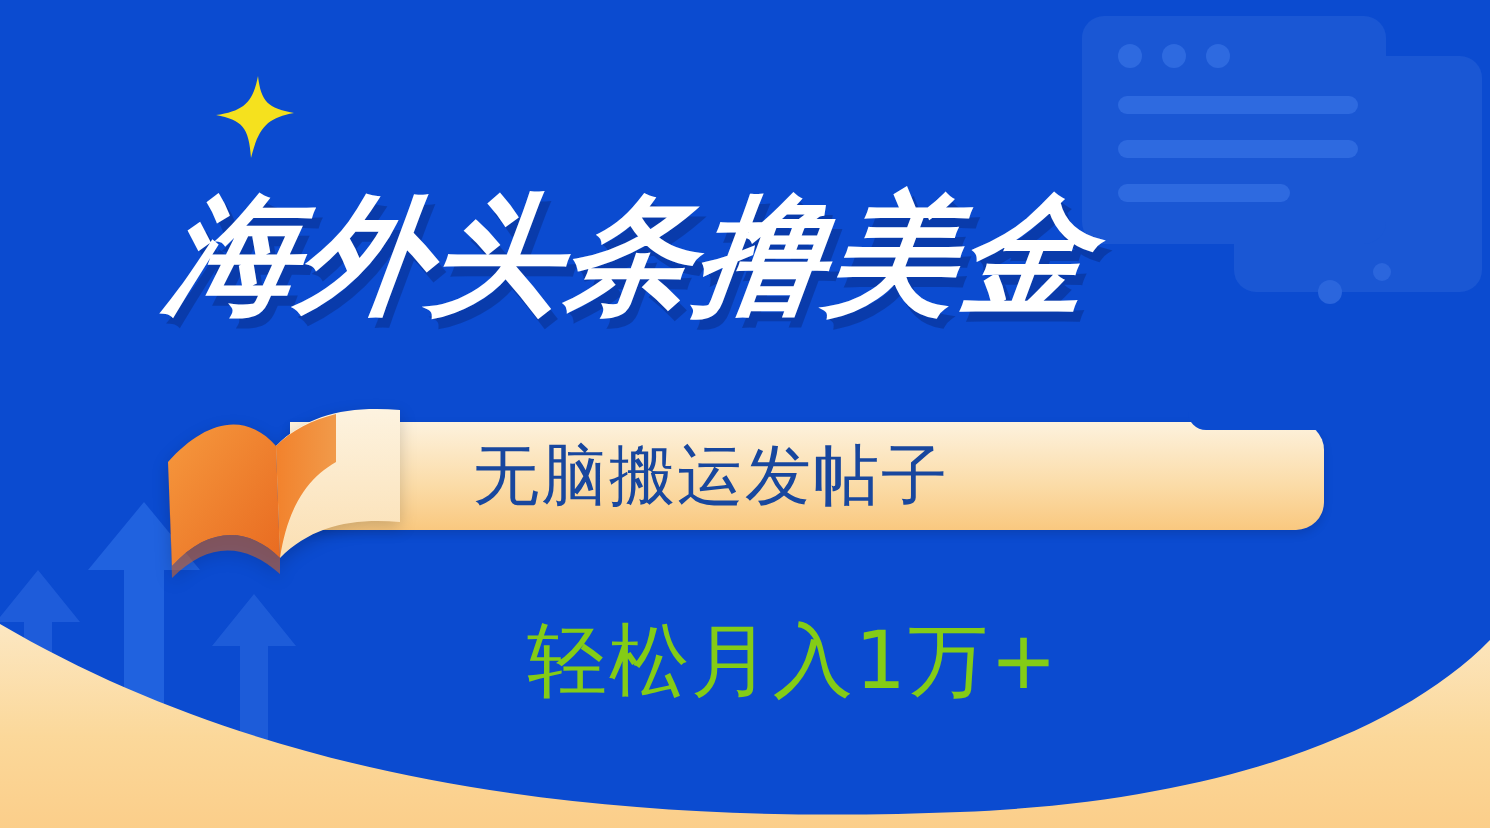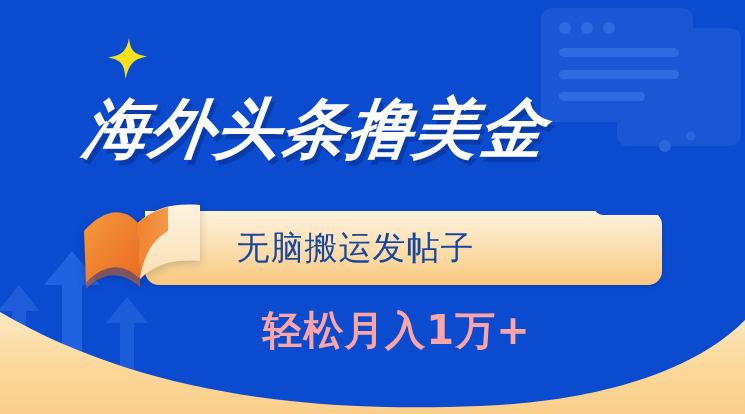--- a/index.html
+++ b/index.html
@@ -73,21 +73,21 @@
     width: 745px;
     height: 110px;
   }
 
   
   .ribbon {
     position: absolute;
     left: 145px;
     top: 211px;
     width: 517px;
-    height: 74px;
+    height: 54px;
   }
   .ribbon-body {
     position: absolute;
     inset: 0;
     background: linear-gradient(180deg, #FDF2DE 0%, #FBDCA8 58%, #F9C87F 100%);
     border-radius: 0 14px 14px 14px;
     box-shadow: 0 2px 5px rgba(0,0,0,0.13);
   }
   .ribbon-notch {
     position: absolute;
@@ -129,22 +129,22 @@
   
   .sub-headline {
     position: absolute;
     left: 0;
     top: 303px;
     width: 745px;
     text-align: center;
     padding-left: 48px;
     box-sizing: border-box;
     font-size: 40px;
-    font-weight: bold;
-    color: #fca5a5;
+    font-weight: normal;
+    color: #84cc16;
     letter-spacing: 1px;
     font-family: "DejaVu Sans", "Liberation Sans", sans-serif;
     white-space: nowrap;
   }
 </style>
 </head>
 <body>
 
 <div id="poster">
 

